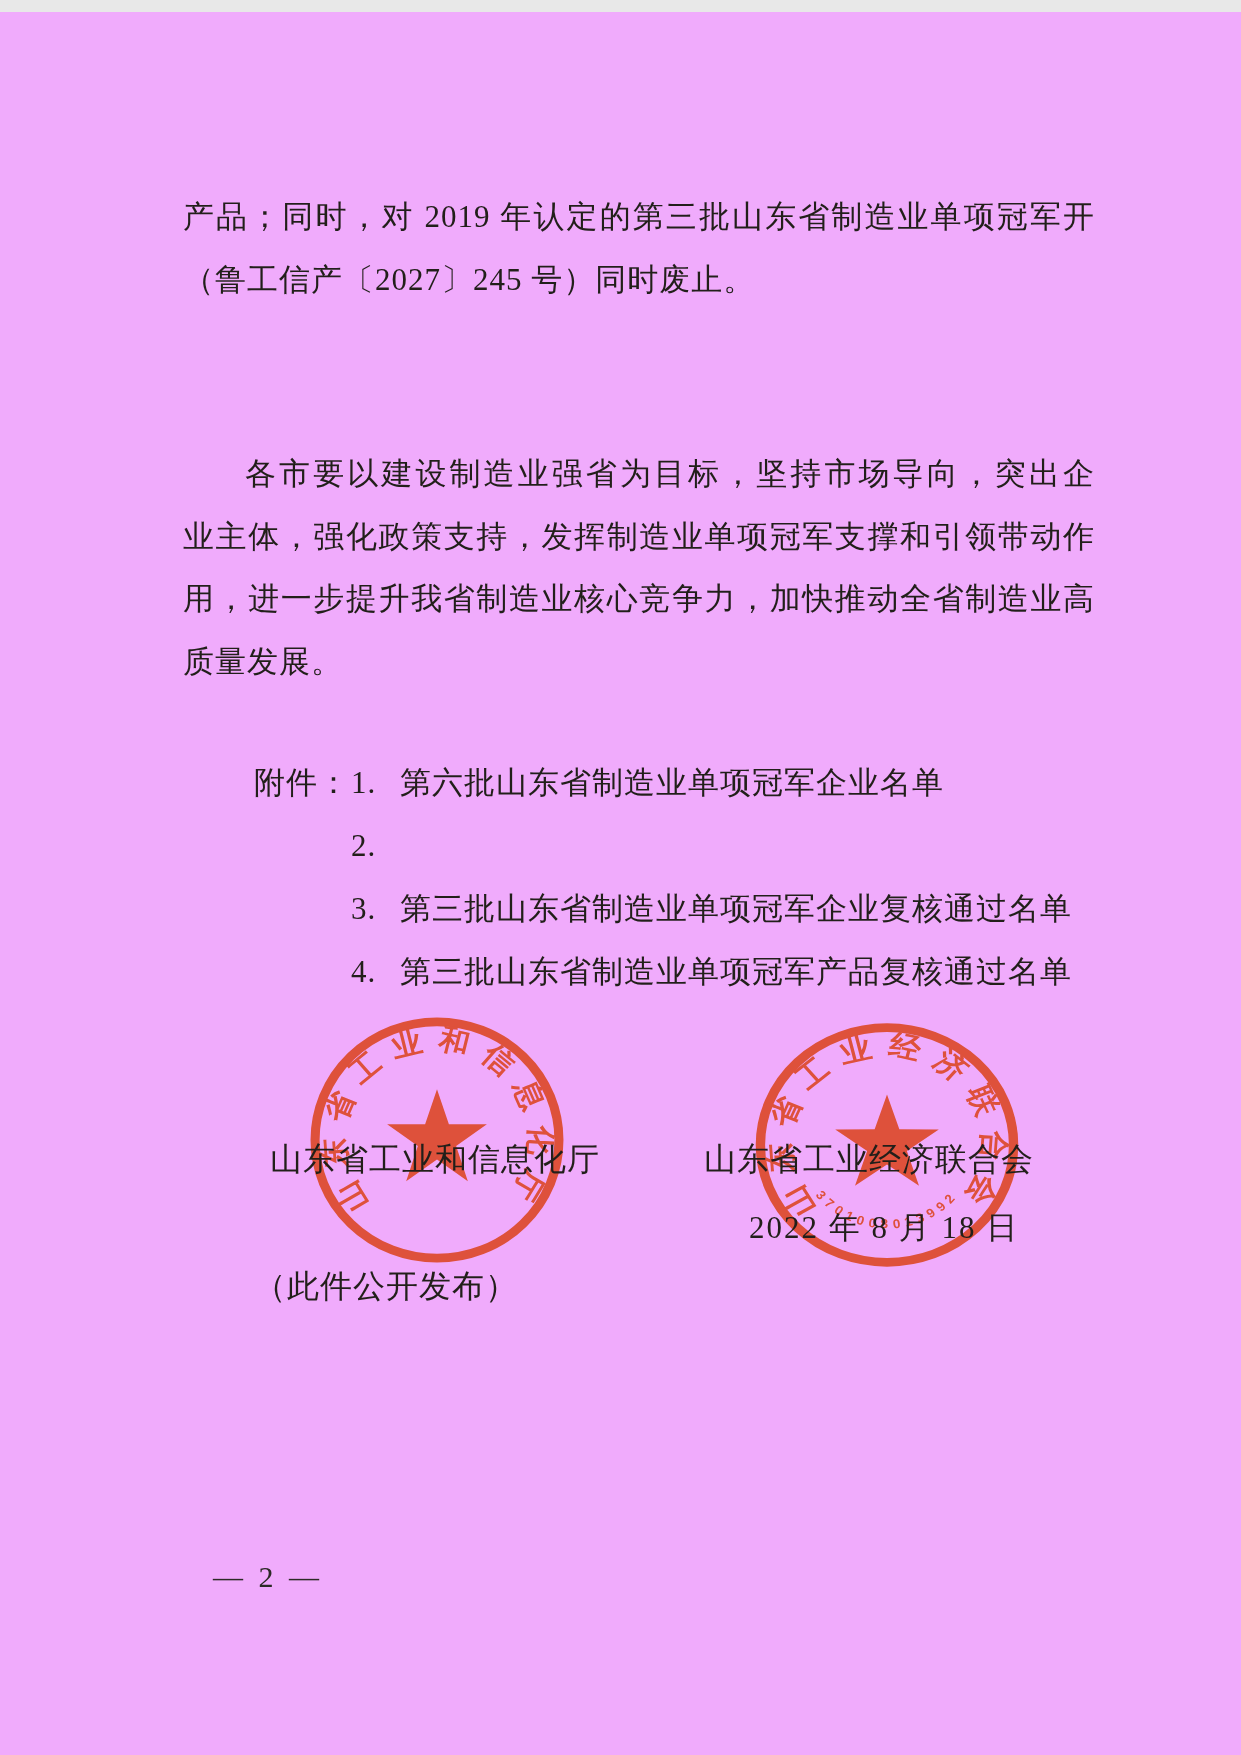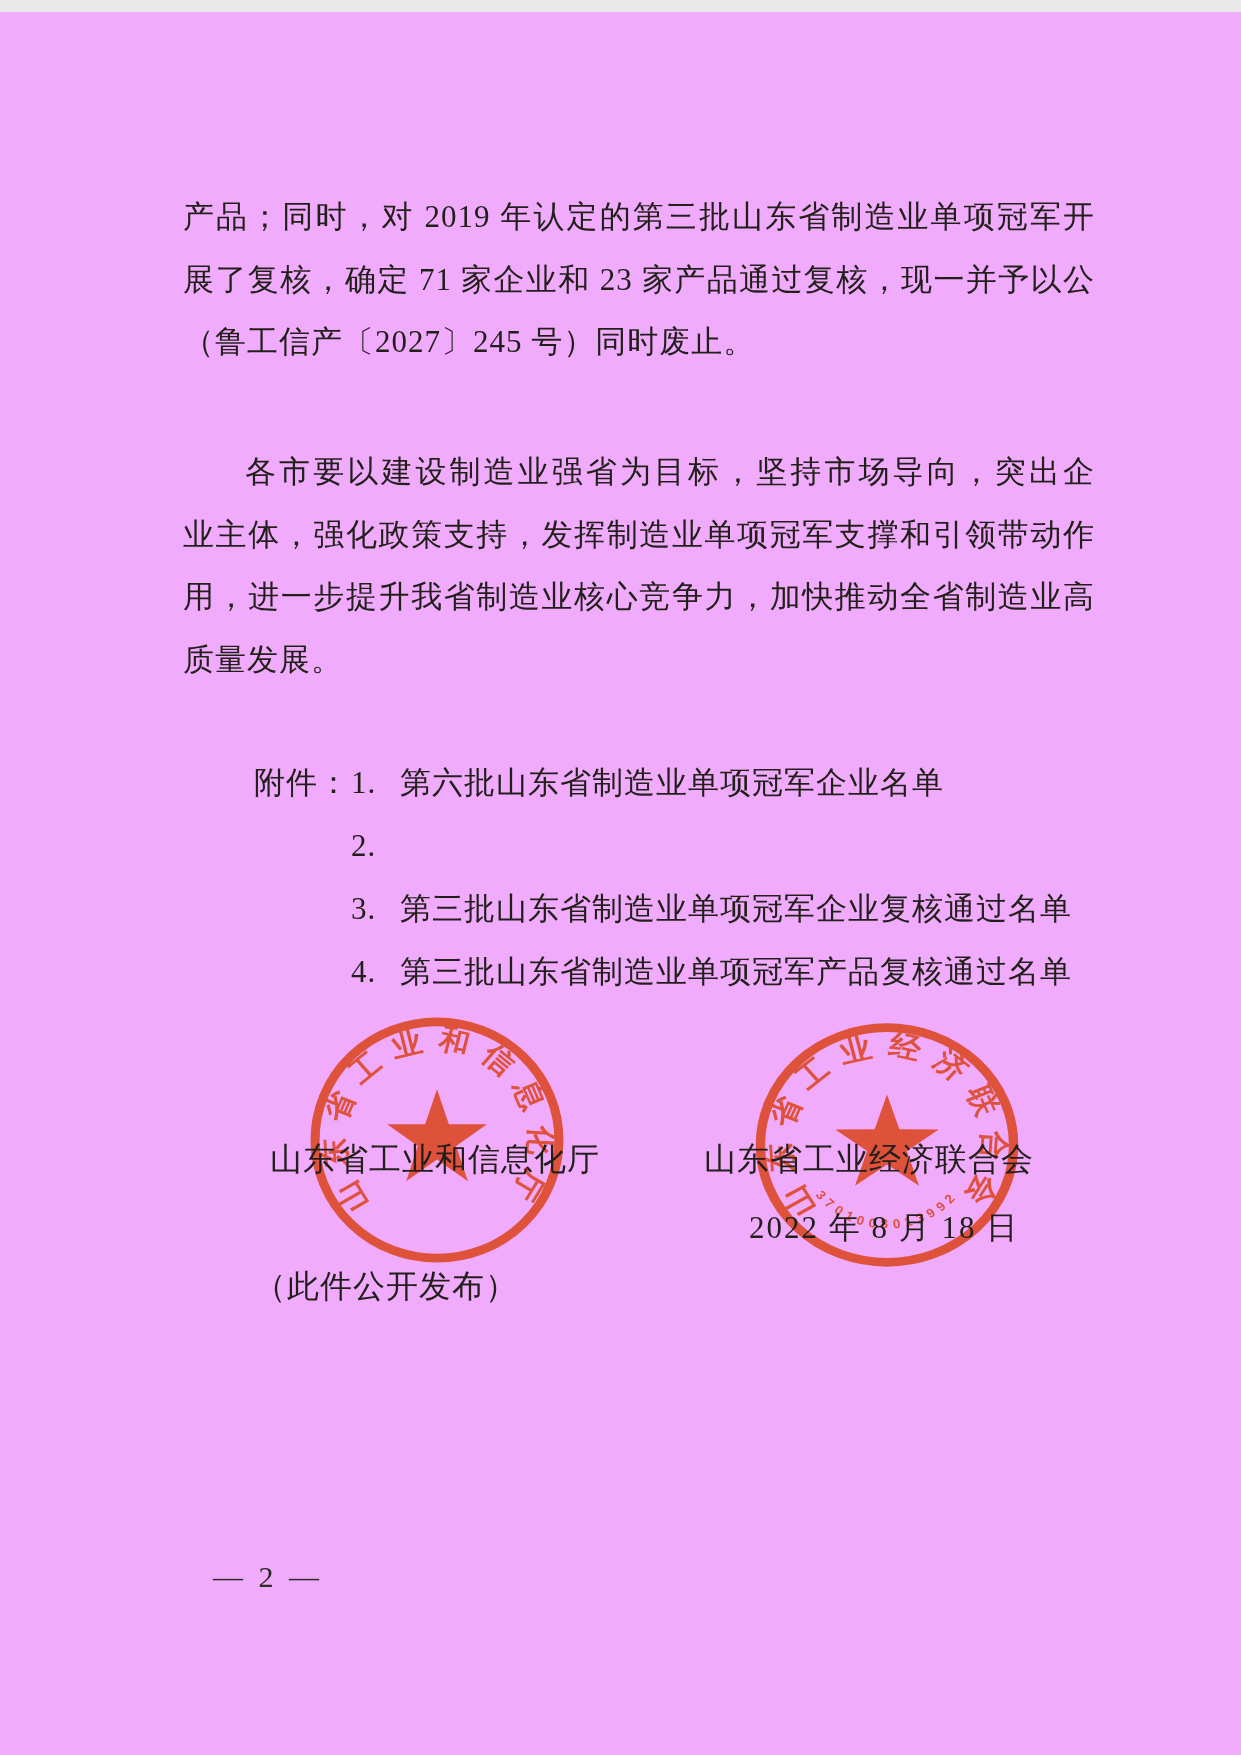--- a/index.html
+++ b/index.html
@@ -8,21 +8,21 @@
     width:1241px;height:1755px;
     margin:12px auto;
     background:#f0abfc;
     overflow:hidden;
     font-family:"Liberation Serif","DejaVu Serif",serif;
     color:#221f1a;
   }
   
   .para{position:absolute;left:183px;width:912px;}
   .para1{top:174px;}
-  .para2{top:431px;font-family:Liberation Mono, monospace;}
+  .para2{top:431px;}
   .bline{
     font-size:31px;
     line-height:62.5px;
     letter-spacing:1px;
     text-align:justify;
     text-align-last:justify;
     white-space:normal;
   }
   .bline.lastline{text-align:left;text-align-last:left;}
   .bline.indent{text-indent:2em;}
@@ -53,21 +53,20 @@
     font-size:13px;font-weight:700;letter-spacing:5px;
   }
 </style>
 </head>
 <body>
 
 <div class="page">
 
   <div class="para para1">
     <div class="bline">产品；同时，对 2019 年认定的第三批山东省制造业单项冠军开</div>
-    <div class="bline">展了复核，确定 71 家企业和 23 家产品通过复核，现一并予以公</div>
     <div class="bline lastline">（鲁工信产〔2027〕245 号）同时废止。</div>
   </div>
 
   <div class="para para2">
     <div class="bline indent">各市要以建设制造业强省为目标，坚持市场导向，突出企</div>
     <div class="bline">业主体，强化政策支持，发挥制造业单项冠军支撑和引领带动作</div>
     <div class="bline">用，进一步提升我省制造业核心竞争力，加快推动全省制造业高</div>
     <div class="bline lastline">质量发展。</div>
   </div>
 

